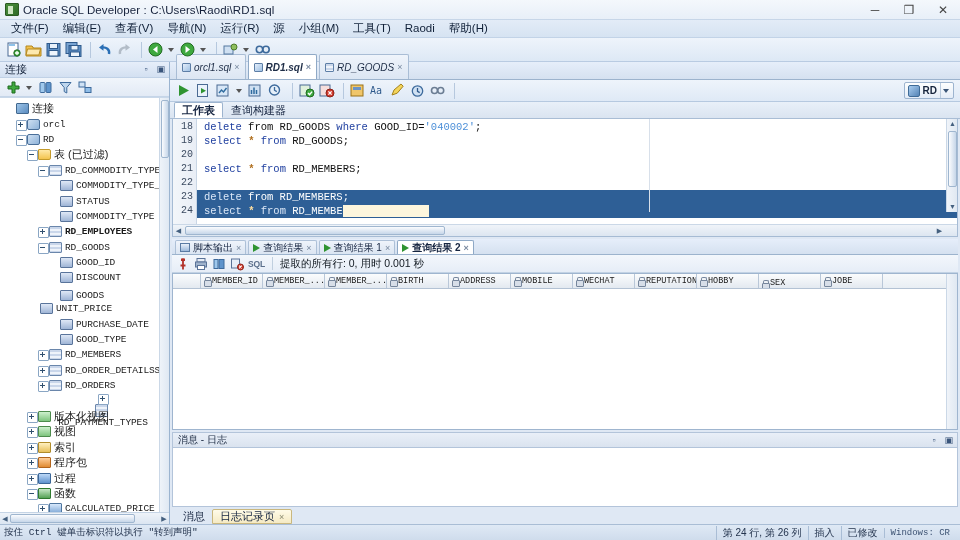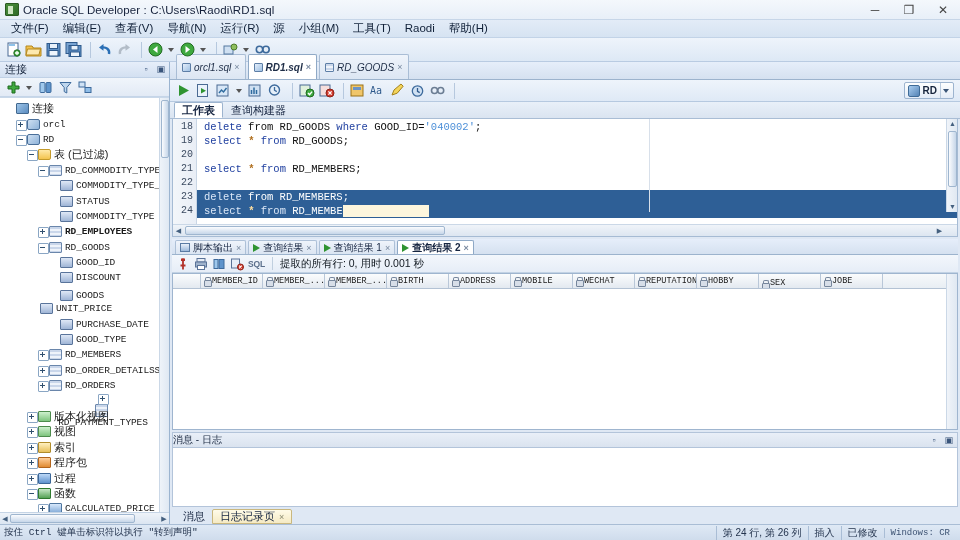--- a/index.html
+++ b/index.html
@@ -293,21 +293,21 @@
   .grid-body { flex: 1 1 auto; background: #fff; }
   .grid-vscroll { position:absolute; right:0; top:0; bottom:0; width:11px;
     background: linear-gradient(to right,#f0f4f9,#e0e8f2); border-left:1px solid #cbd8e7;}
 
   
   .msgpanel { flex: 0 0 92px; display: flex; flex-direction: column; margin: 2px 2px 0 2px; }
   .msg-head {
     height: 20px; flex: 0 0 14px; display: flex; 
     background: linear-gradient(to bottom,#e9eff8,#dae3ef);
     border: 1px solid #b3c4da; border-bottom: none;
-    font-size: 10px; color: #1a2840; position: relative;
+    font-size: 10px; color: #1a2840; padding-left: 5px; position: relative;
   }
   .msg-head .mh-btns { position:absolute; right:2px; top:1px; display:flex; gap:3px; }
   .msg-body { flex: 1 1 auto; background: #fff; border: 1px solid #b3c4da; }
   .msg-tabs { height: 17px; flex: 0 0 17px; display: flex; align-items: flex-end;
               padding-left: 4px; text-align: center; }
   .mtab { height: 15px; padding: 0 7px; display: flex; align-items: center; gap: 4px;
           font-size: 11px; color: #152440; }
   .mtab.active { background: linear-gradient(to bottom,#fffbe8,#f5eac4);
     border: 1px solid #c9b77e; border-radius: 2px 2px 0 0; font-weight: normal; }
   .mtab .x { font-size: 9px; color: #8a8a70; }

